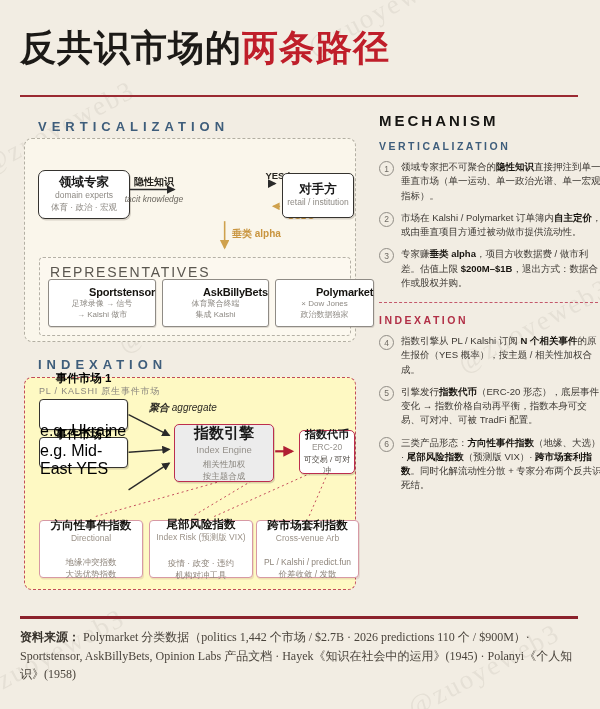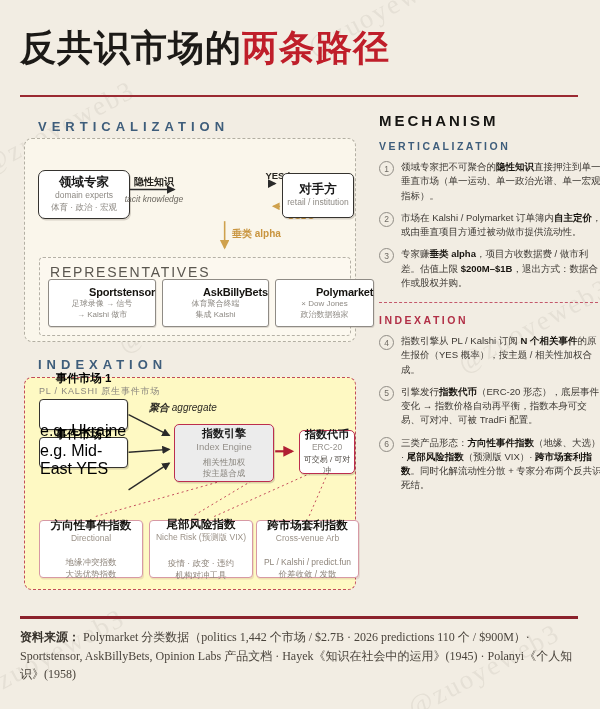--- a/index.html
+++ b/index.html
@@ -54,21 +54,21 @@
 
   
   .src-label { position:absolute; left:14px; top:7px; font-size:9px; letter-spacing:0.8px; color:#8a867f; }
   .ebox { position:absolute; left:14px; width:89px; height:31px; background:#fff; border:1.3px solid #35332f;
           border-radius:4px; display:flex; flex-direction:column; align-items:center; justify-content:center;
           box-shadow:1px 1.5px 0 rgba(60,50,40,0.18); }
   .ebox .bt { font-size:11.5px; }
   .agg { position:absolute; left:124px; top:23px; font-size:10px; font-style:italic; color:#2c2a25; }
   .agg b { font-weight:bold; }
   .engine { left:149px; top:46px; width:100px; height:58px; background:#ececec; border:1.6px solid #bc2e4e; }
-  .engine .bt { font-size:11px; }
+  .engine .bt { font-size:15px; }
   .engine .bs1 { font-size:9.5px; color:#96928c; }
   .engine .bs2 { font-size:8.5px; color:#8a867f; line-height:1.35; margin-top:3px; }
   .token { left:274px; top:52px; width:56px; height:44px; border:1.5px solid #bc2e4e; }
   .token .bt { font-size:11px; }
   .token .bs1 { font-size:8.5px; color:#96928c; }
   .token .bs2 { font-size:8px; color:#4a453f; }
   .pbox { position:absolute; top:142px; height:58px; background:#fff; border:1.2px solid #d799a4;
           border-radius:4px; display:flex; flex-direction:column; align-items:center; justify-content:center;
           text-align:center; box-shadow:1px 1.5px 0 rgba(120,60,60,0.12); }
   .pbox .bt { font-size:11.5px; font-weight:bold; color:#15130f; }
@@ -220,21 +220,21 @@
     </div>
 
     <div class="pbox" style="left:14px; width:104px;">
       <div class="bt">方向性事件指数</div>
       <div class="ps1">Directional</div>
       <div class="ps2">地缘冲突指数</div>
       <div class="ps2">大选优势指数</div>
     </div>
     <div class="pbox" style="left:124px; width:104px;">
       <div class="bt">尾部风险指数</div>
-      <div class="ps1">Niche Risk (预测版 VIX)</div>
+      <div class="ps1">Index Risk (预测版 VIX)</div>
       <div class="ps2">疫情 · 政变 · 违约</div>
       <div class="ps2">机构对冲工具</div>
     </div>
     <div class="pbox" style="left:231px; width:103px;">
       <div class="bt">跨市场套利指数</div>
       <div class="ps1">Cross-venue Arb</div>
       <div class="ps2">PL / Kalshi / predict.fun</div>
       <div class="ps2">价差收敛 / 发散</div>
     </div>
   </div>

